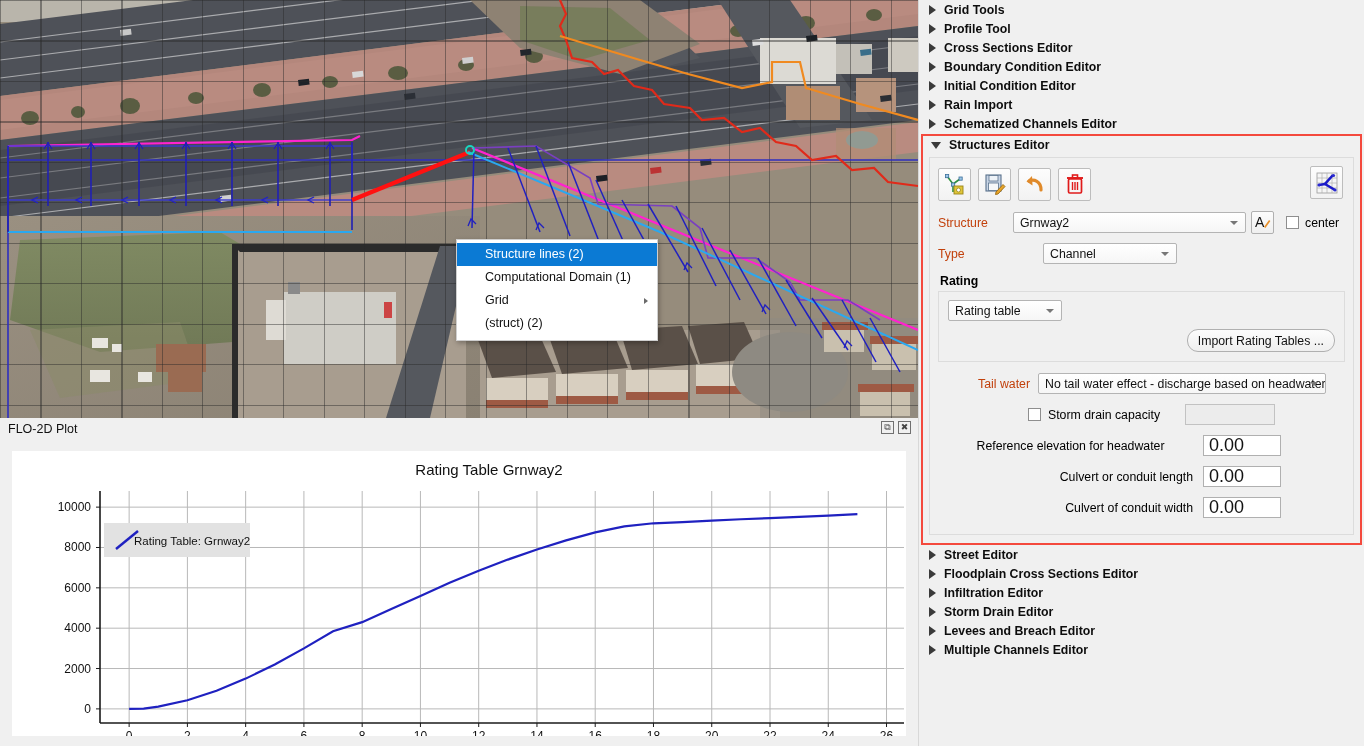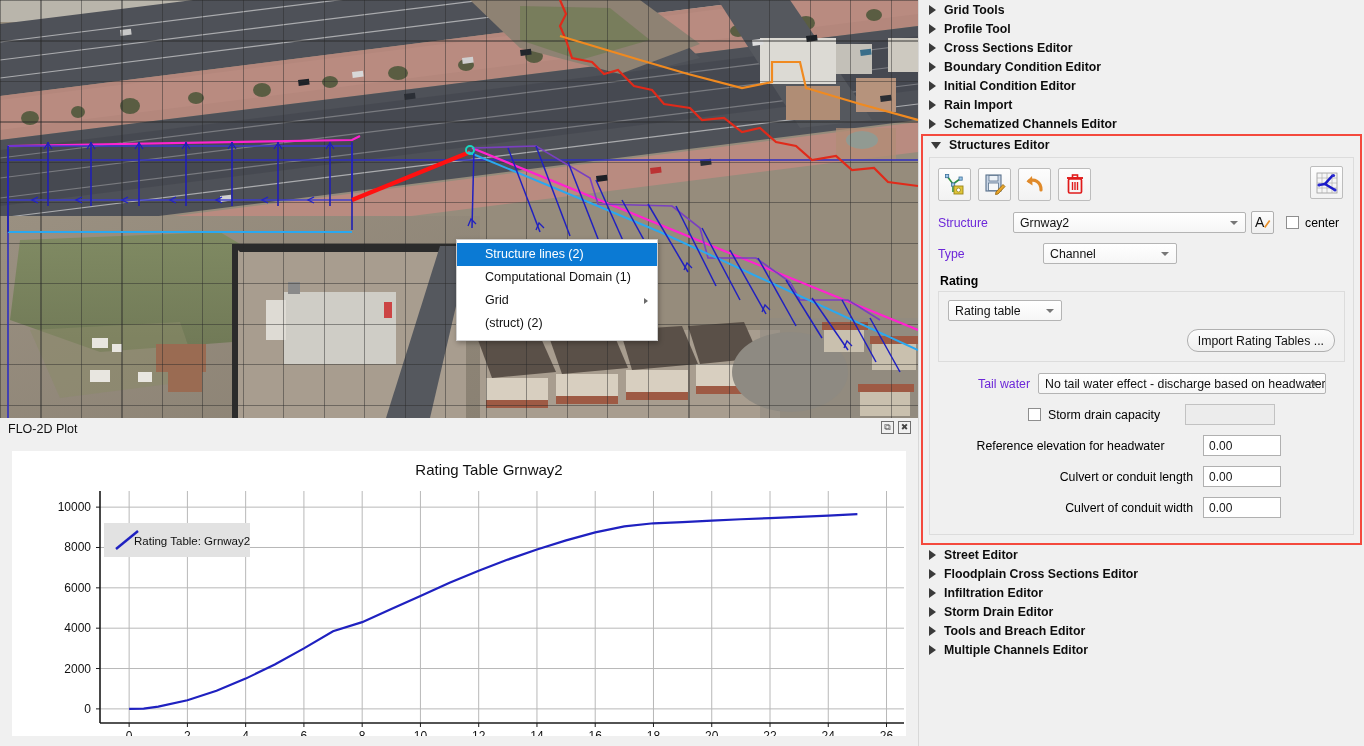--- a/index.html
+++ b/index.html
@@ -110,35 +110,35 @@
   }
   .tool-row { display:flex; align-items:center; gap:7px; position:relative; height:36px; }
   .tbtn {
     width:33px;height:33px;border:1px solid #bdbdbd;border-radius:2px;
     background:linear-gradient(#fdfdfd,#f2f2f2);
     display:flex;align-items:center;justify-content:center;
   }
   .tbtn-right { position:absolute; right:2px; top:0; }
 
   .frm-row { display:flex; align-items:center; margin-top:9px; font-size:12.3px; }
-  .frm-label { color:#6d28d9; }
+  .frm-label { color:#c2410c; }
   .combo {
     position:relative; height:21px; border:1px solid #b4b4b4; border-radius:2px;
     background:linear-gradient(#ffffff,#f6f6f6);
     display:flex; align-items:center; padding:0 22px 0 6px; font-size:12.3px; color:#111;
     white-space:nowrap; overflow:hidden;
   }
   .combo .caret {
     position:absolute; right:7px; top:50%; transform:translateY(-50%);
     width:0;height:0;border-top:4px solid #777;
     border-left:4px solid transparent;border-right:4px solid transparent;
   }
   .txtbox {
     height:21px; border:1px solid #b0b0b0; background:#fff;
-    display:flex;align-items:center; padding:0 5px; font-size:12px; color:#111;
+    display:flex;align-items:center; padding:0 5px; font-size:18px; color:#111;
   }
   .txtbox.disabled { background:#ececec; border-color:#c2c2c2; }
   .cbx {
     width:13px;height:13px;border:1px solid #8e8e8e;background:#fff;
     display:inline-block; vertical-align:middle;
   }
   .group-title { font-weight:bold; font-size:12.3px; margin:10px 0 3px 2px; }
   .group-box { border:1px solid #dcdcdc; padding:8px 9px 9px 9px; }
   .btn {
     height:23px; border:1px solid #b0b0b0; border-radius:11px;
@@ -682,21 +682,21 @@
         <div class="tree-row">
           <span class="tri tri-right"></span>
           <span>Infiltration Editor</span>
         </div>
         <div class="tree-row">
           <span class="tri tri-right"></span>
           <span>Storm Drain Editor</span>
         </div>
         <div class="tree-row">
           <span class="tri tri-right"></span>
-          <span>Tools and Breach Editor</span>
+          <span>Levees and Breach Editor</span>
         </div>
         <div class="tree-row">
           <span class="tri tri-right"></span>
           <span>Multiple Channels Editor</span>
         </div>
       </div>
   </div>
 </div>
 
 </body></html>

